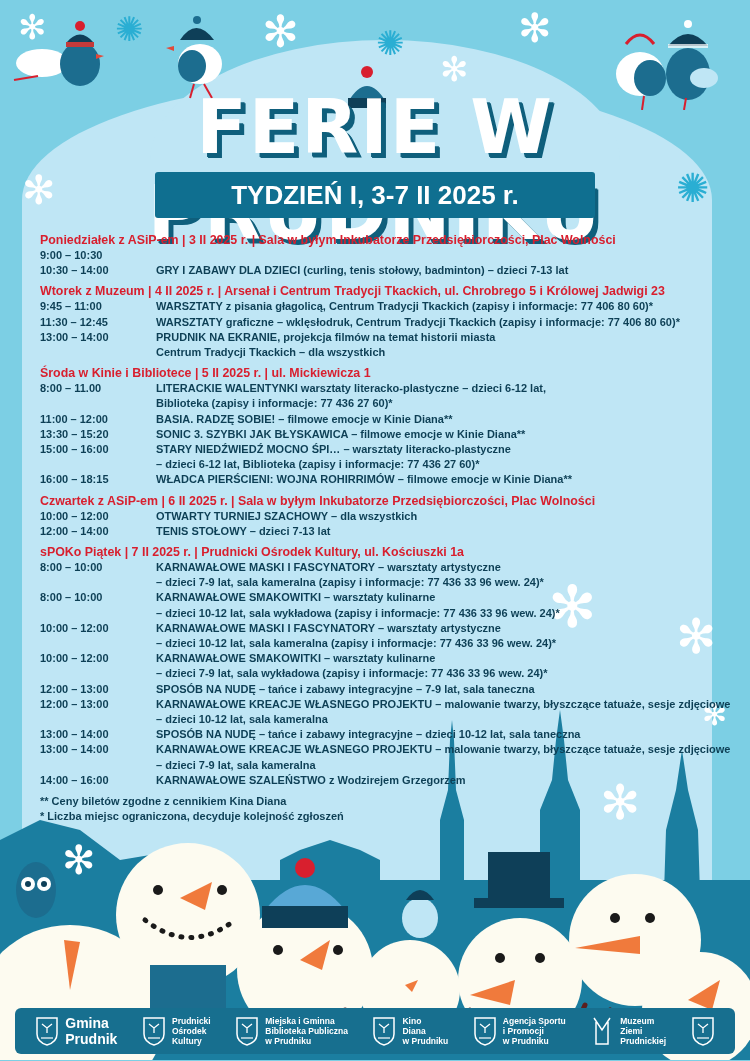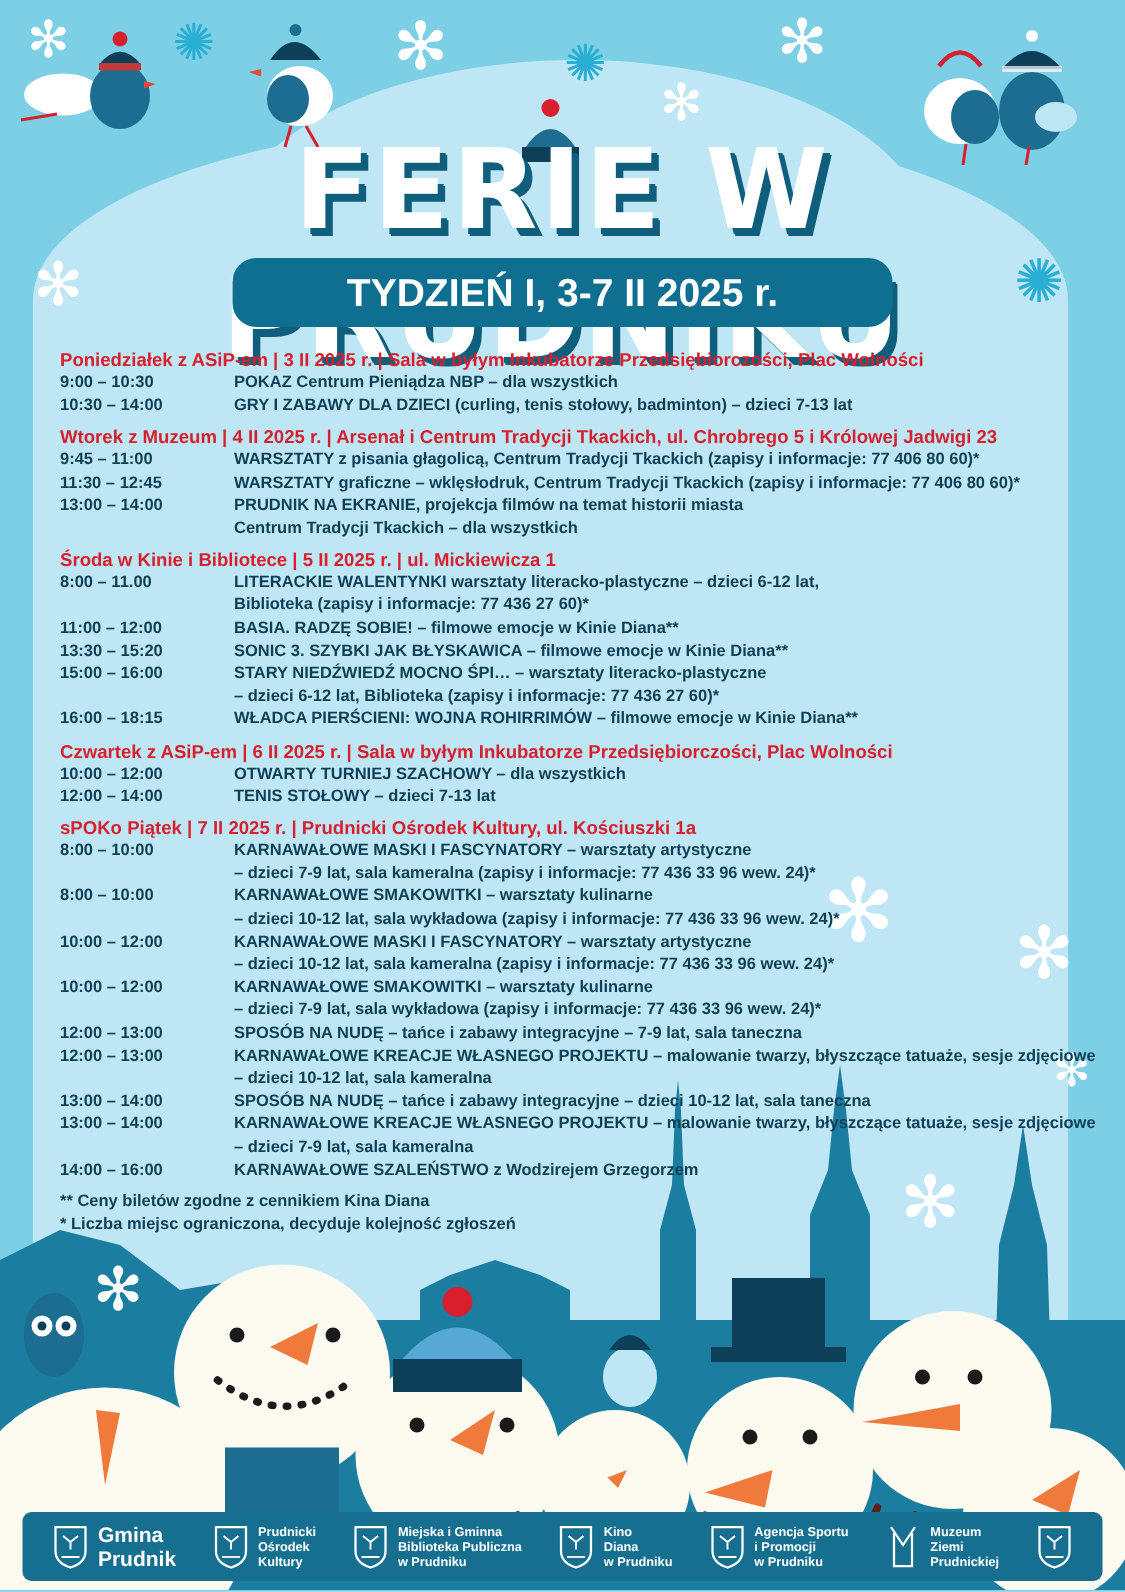--- a/index.html
+++ b/index.html
@@ -27,21 +27,21 @@
   .flake.blue { color: #2aaed3; }
   .bird { position: absolute; }
   .title {
     position: absolute; left: 0; top: 84px; width: 750px; text-align: center;
     font-family: "DejaVu Sans", sans-serif; font-weight: bold;
     font-size: 74px; letter-spacing: 2px; color: #ffffff;
     text-shadow: 4px 4px 0 #0f5f7c, 5px 5px 0 #0f5f7c;
   }
   .week-box {
     position: absolute; left: 155px; top: 172px; width: 440px; height: 46px;
-    background: #0f6f90; border-radius: 16px;
+    background: #0f6f90; border-radius: 3px;
     display: flex; align-items: center; justify-content: center;
   }
   .week-box span {
     color: #ffffff; font-weight: bold; font-size: 26px;
     font-family: "Liberation Sans", sans-serif;
   }
   .schedule { position: absolute; left: 40px; top: 232px; width: 680px; z-index: 3; }
   .day { margin-bottom: 5px; }
   .day-header {
     color: #d81f2e; font-weight: bold; font-size: 12.4px; line-height: 16px;
@@ -193,21 +193,20 @@
     <line x1="565" y1="210" x2="585" y2="165"></line>
     <line x1="640" y1="210" x2="610" y2="170"></line>
   </g>
 </svg>
 
 <div class="schedule" id="schedule">
     <div class="day">
       <div class="day-header">Poniedziałek z ASiP-em | 3 II 2025 r. | Sala w byłym Inkubatorze Przedsiębiorczości, Plac Wolności</div>
       <div class="row">
         <span class="time">9:00 – 10:30</span>
-        <span class="desc">POKAZ Centrum Pieniądza NBP – dla wszystkich</span>
       </div>
       <div class="row">
         <span class="time">10:30 – 14:00</span>
         <span class="desc">GRY I ZABAWY DLA DZIECI (curling, tenis stołowy, badminton) – dzieci 7-13 lat</span>
       </div>
     </div>
     <div class="day">
       <div class="day-header">Wtorek z Muzeum | 4 II 2025 r. | Arsenał i Centrum Tradycji Tkackich, ul. Chrobrego 5 i Królowej Jadwigi 23</div>
       <div class="row">
         <span class="time">9:45 – 11:00</span>

